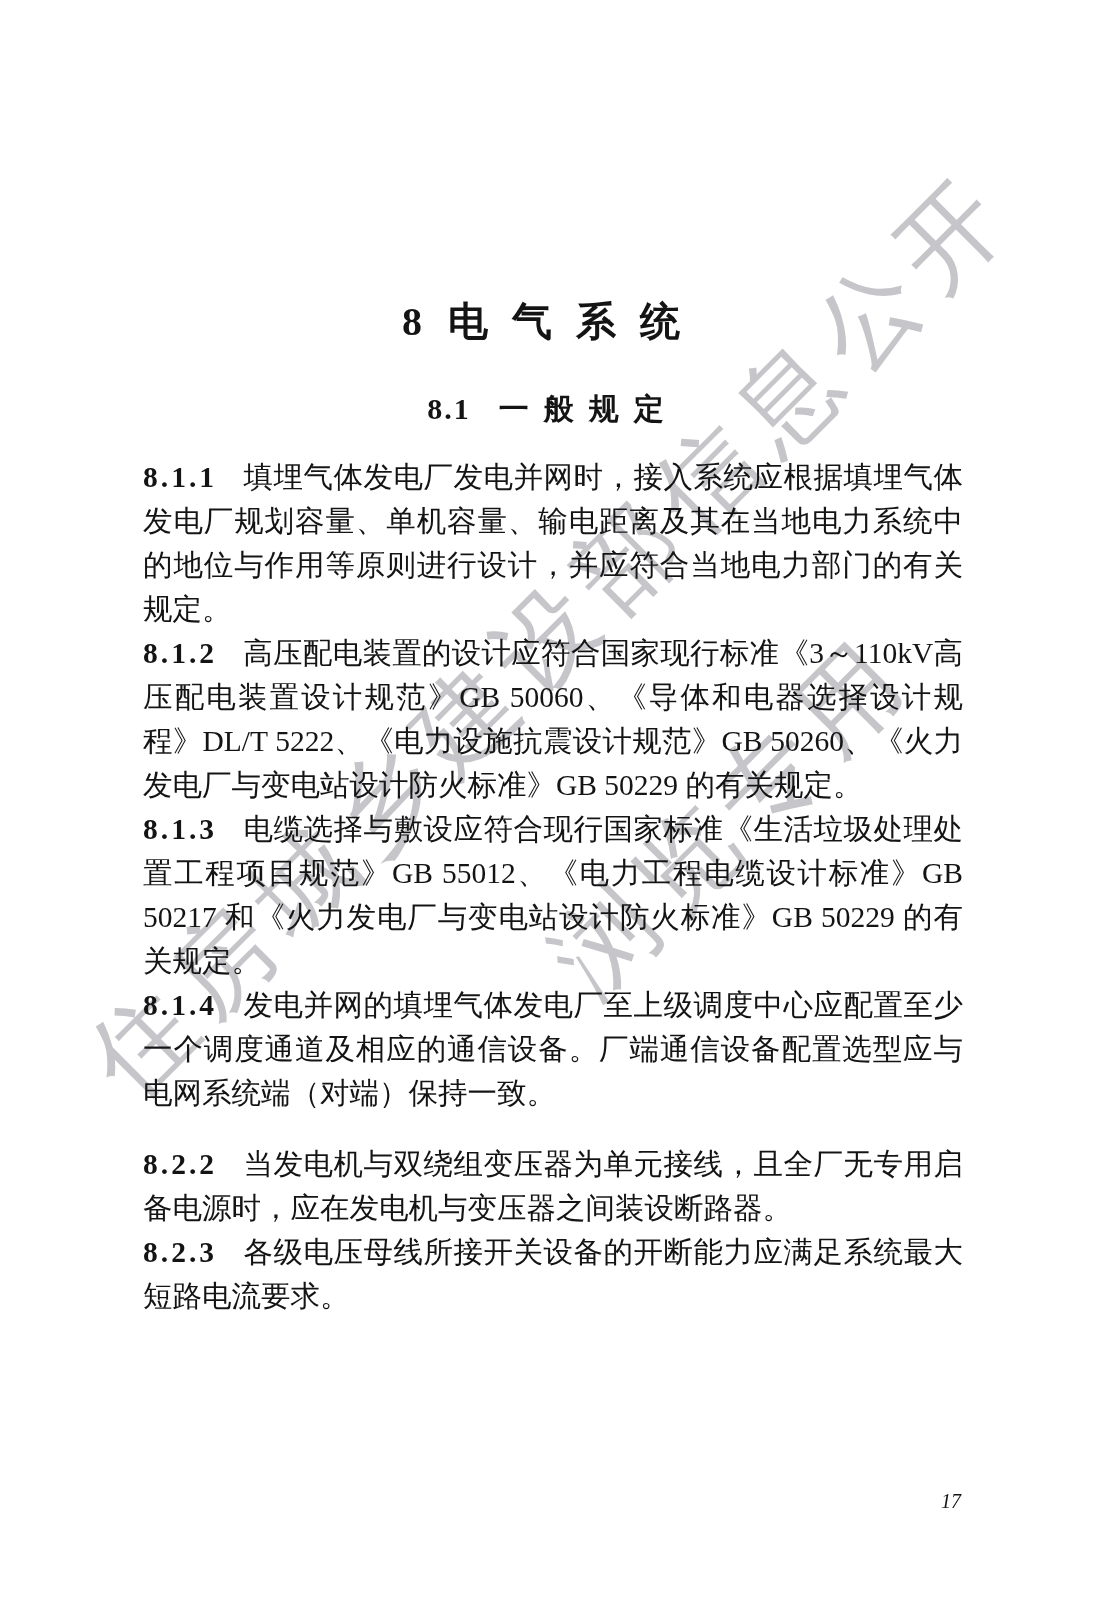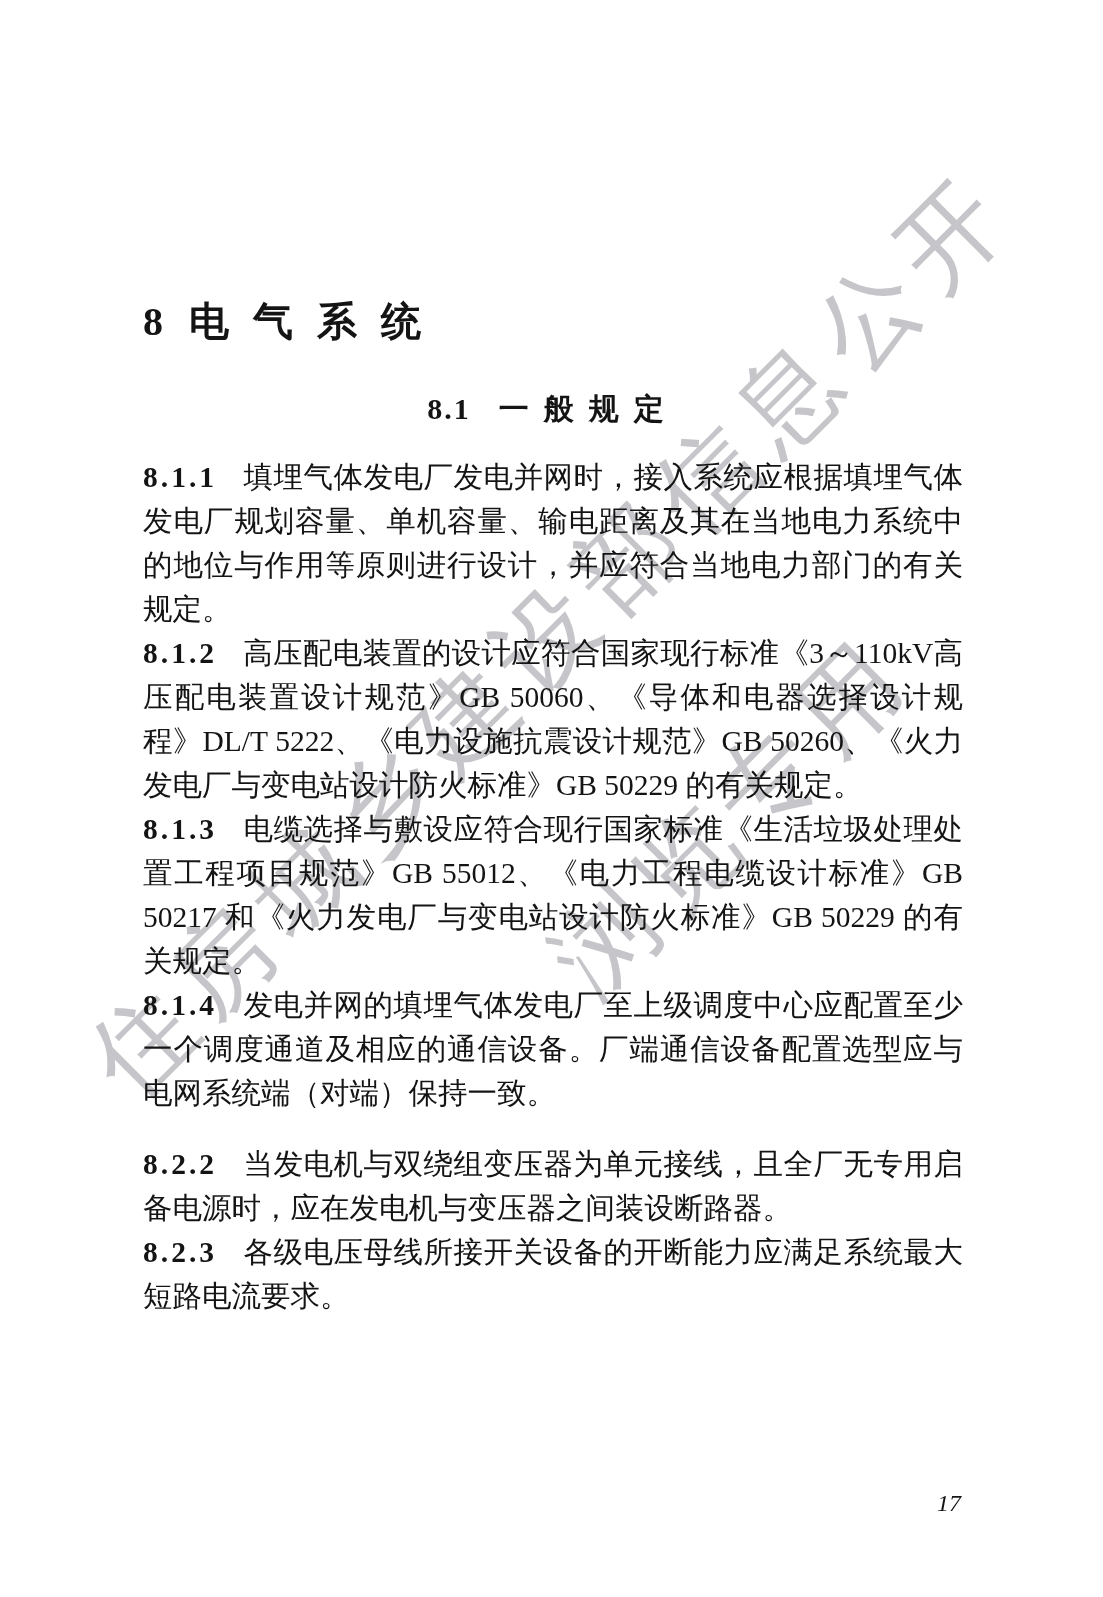--- a/index.html
+++ b/index.html
@@ -29,21 +29,21 @@
   }
   
   .content{
     position:absolute;
     left:143px;top:0;
     width:820px;
     z-index:1;
   }
   .chapter-title{
     padding-top:272px;
-    text-align:left;
+    text-align:center;
     font-weight:bold;
     font-size:40px;
     line-height:46px;
     letter-spacing:24px;
   }
   .chapter-title .ct-num{margin-right:26px;letter-spacing:0;}
   .section-heading{
     text-align:center;
     font-family:Liberation Serif, serif;
     font-weight:bold;
@@ -70,21 +70,21 @@
     text-justify:inter-ideograph;
   }
   .pnum{
     font-weight:bold;
     letter-spacing:3px;
   }
   .pgap{display:inline-block;width:26px;}
   .page-number{
     position:absolute;
     right:142px;top:1490px;
-    font-size:24px;
+    font-size:20px;
     font-style:italic;
     z-index:1;
   }
 </style>
 </head>
 <body>
 
 <div class="page">
 
   <div class="watermark">

